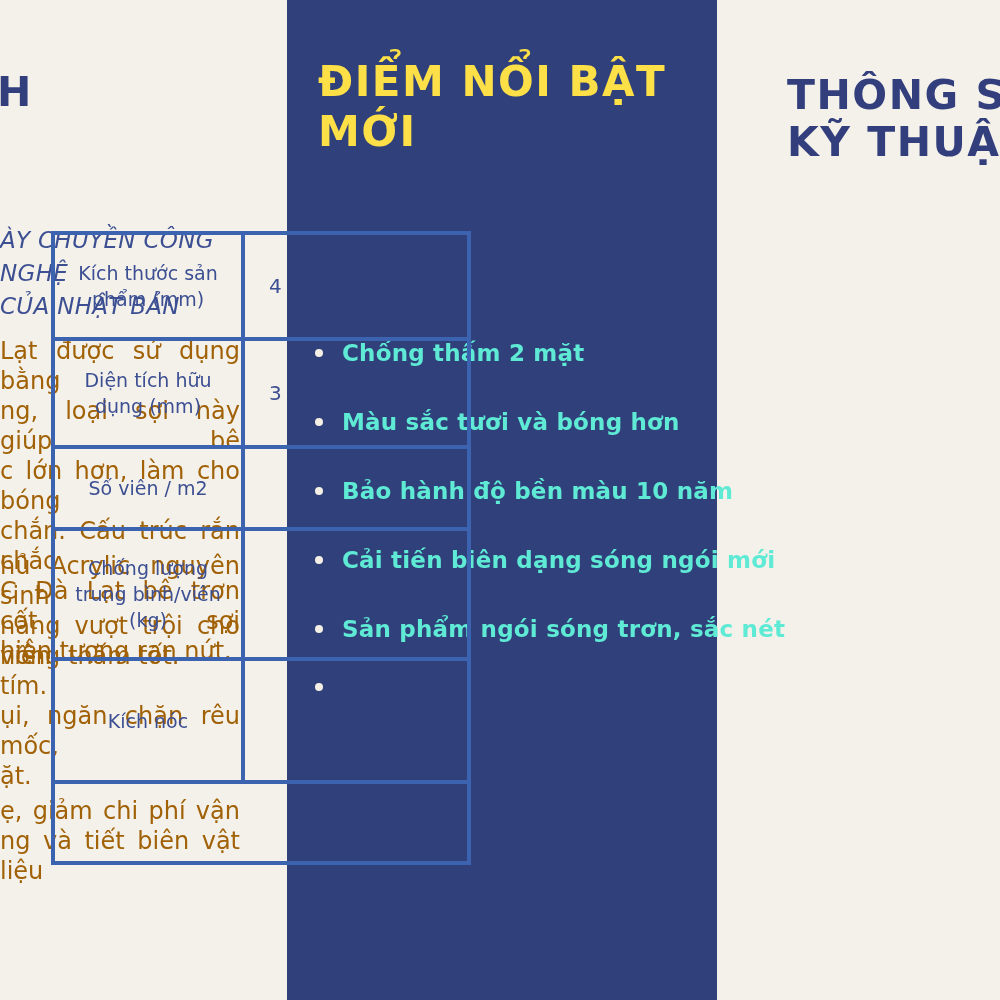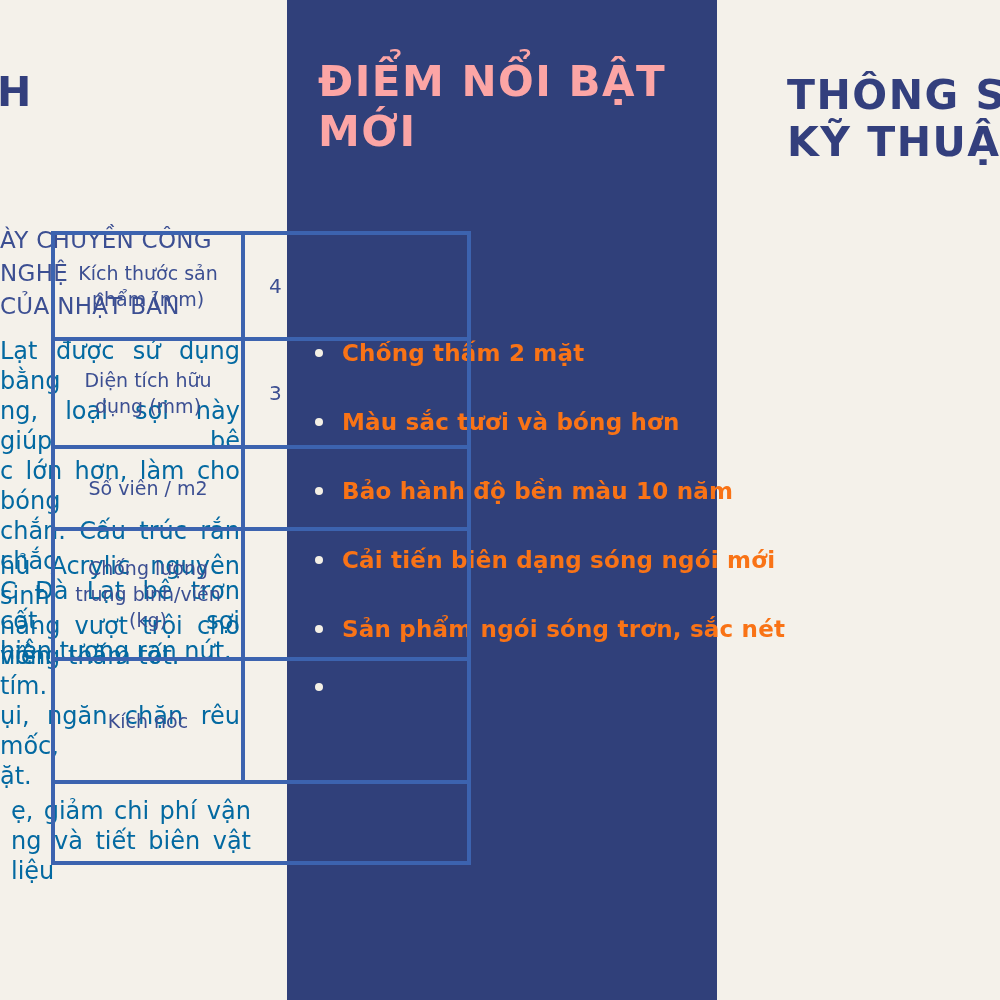--- a/index.html
+++ b/index.html
@@ -11,50 +11,50 @@
     font-family:"DejaVu Sans","Liberation Sans",sans-serif;
   }
   
   #left-col{position:absolute;left:0;top:0;width:287px;height:1000px;}
   .left-heading{
     position:absolute;left:-3px;top:68px;
     font-size:41px;font-weight:bold;color:#333F7D;letter-spacing:1px;
   }
   .left-subtitle{
     position:absolute;left:0;top:224px;width:250px;
-    font-size:23px;line-height:33px;color:#3C4F92;letter-spacing:.3px;
+    font-size:23px;line-height:33px;color:#3C4F92;letter-spacing:.3px;font-style:italic;
   }
   .para{
     position:absolute;left:0;width:240px;
-    font-size:24px;line-height:30px;color:#0369a1;
+    font-size:24px;line-height:30px;color:#a16207;
   }
   .para .ln{white-space:nowrap;}
   .para .ln.fill{white-space:normal;text-align:justify;text-align-last:justify;}
   #para1{top:336px;}
   #para2{top:551px;}
   #para3{top:641px;}
-  #para4{top:796px;padding-left:11px;}
+  #para4{top:796px;}
   
   #panel{
     position:absolute;left:287px;top:0;width:430px;height:1000px;
     background:#30407A;
   }
   .panel-title{
     position:absolute;left:31px;top:57px;
     font-size:42px;line-height:50px;font-weight:bold;
-    color:#fca5a5;letter-spacing:1.5px;
+    color:#fde047;letter-spacing:1.5px;
   }
   #bullets{position:absolute;left:28px;top:338px;width:390px;}
   .bullet-item{display:flex;align-items:center;margin-bottom:39px;line-height:30px;}
   .dot{
     flex:0 0 auto;width:8px;height:8px;border-radius:50%;
     background:#F4F0E5;margin-right:19px;
   }
   .bullet-text{
-    font-size:23px;font-weight:bold;color:#f97316;white-space:nowrap;letter-spacing:.2px;
+    font-size:23px;font-weight:bold;color:#5eead4;white-space:nowrap;letter-spacing:.2px;
   }
   
   #right-col{position:absolute;left:717px;top:0;width:283px;height:1000px;}
   .right-title{
     position:absolute;left:70px;top:72px;
     font-size:41px;line-height:47px;font-weight:bold;
     color:#333F7D;letter-spacing:1.5px;white-space:nowrap;
   }
   #spec-table{
     position:absolute;left:51px;top:231px;

